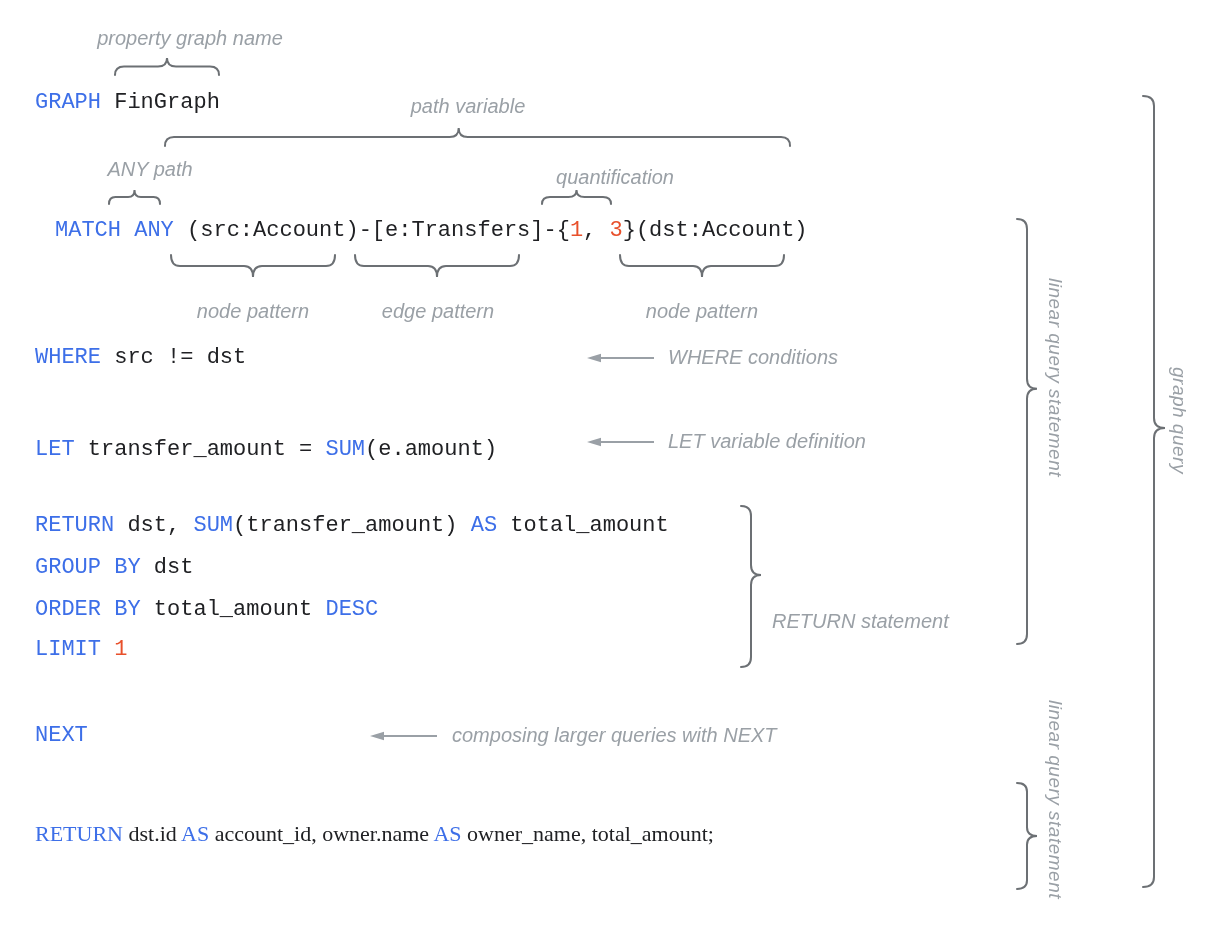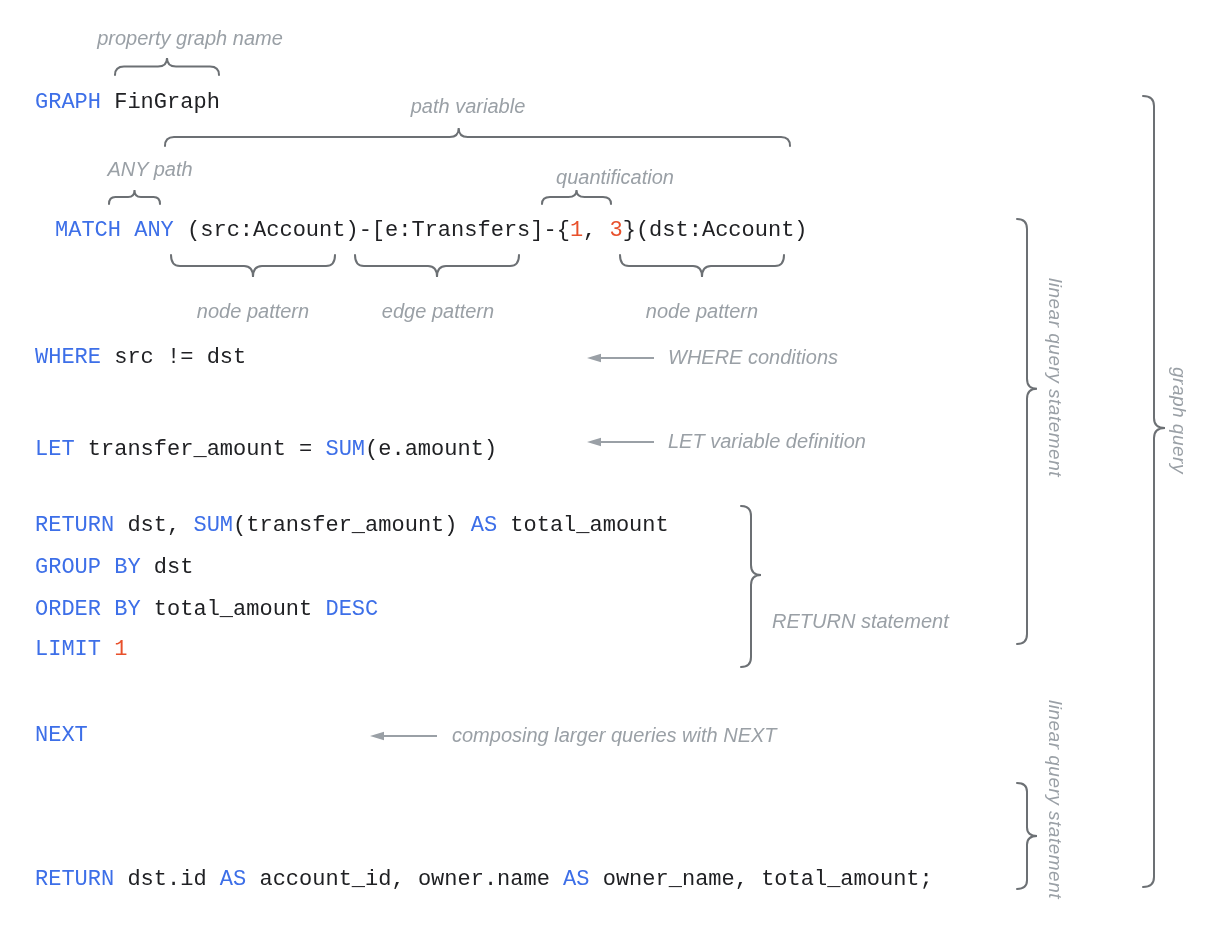--- a/index.html
+++ b/index.html
@@ -45,21 +45,21 @@
   <div class="code-layer">
     <div class="code-line" style="top:92px;"><span class="tok-kw">GRAPH</span><span class="tok-tx"> FinGraph</span></div>
     <div class="code-line" style="top:220px;margin-left:20px;"><span class="tok-kw">MATCH ANY</span><span class="tok-tx"> (src:Account)-[e:Transfers]-{</span><span class="tok-num">1</span><span class="tok-tx">, </span><span class="tok-num">3</span><span class="tok-tx">}(dst:Account)</span></div>
     <div class="code-line" style="top:347px;"><span class="tok-kw">WHERE</span><span class="tok-tx"> src != dst</span></div>
     <div class="code-line" style="top:431px;margin-top:8px;"><span class="tok-kw">LET</span><span class="tok-tx"> transfer_amount = </span><span class="tok-kw">SUM</span><span class="tok-tx">(e.amount)</span></div>
     <div class="code-line" style="top:515px;"><span class="tok-kw">RETURN</span><span class="tok-tx"> dst, </span><span class="tok-kw">SUM</span><span class="tok-tx">(transfer_amount) </span><span class="tok-kw">AS</span><span class="tok-tx"> total_amount</span></div>
     <div class="code-line" style="top:557px;"><span class="tok-kw">GROUP BY</span><span class="tok-tx"> dst</span></div>
     <div class="code-line" style="top:599px;"><span class="tok-kw">ORDER BY</span><span class="tok-tx"> total_amount </span><span class="tok-kw">DESC</span></div>
     <div class="code-line" style="top:639px;"><span class="tok-kw">LIMIT</span><span class="tok-tx"> </span><span class="tok-num">1</span></div>
     <div class="code-line" style="top:725px;"><span class="tok-kw">NEXT</span></div>
-    <div class="code-line" style="top:869px;"><span class="tok-kw">RETURN</span><span class="tok-tx"> dst.id </span><span class="tok-kw">AS</span><span class="tok-tx"> account_id, owner.name </span><span class="tok-kw">AS</span><span class="tok-tx"> owner_name, total_amount;</span></div>
+    <div class="code-line" style="top:823px;font-family:Liberation Serif, serif;"><span class="tok-kw">RETURN</span><span class="tok-tx"> dst.id </span><span class="tok-kw">AS</span><span class="tok-tx"> account_id, owner.name </span><span class="tok-kw">AS</span><span class="tok-tx"> owner_name, total_amount;</span></div>
   </div>
 
   <div class="brace-layer">
     <div class="brace" style="left:calc(35px + 6ch);   top:57px;  width:8ch;    height:19px;">
         <svg width="106" height="19">
           <path d="M1,18 Q1,9.5 10,9.5 L44,9.5 Q53,9.5 53,1 Q53,9.5 62,9.5 L96,9.5 Q105,9.5 105,18" fill="none" stroke="var(--brace)" stroke-width="2" stroke-linecap="round"></path>
         </svg>
       </div>
     <div class="brace" style="left:calc(35px + 9.8ch); top:127px; width:47.5ch; height:20px;">
         <svg width="627" height="20">

